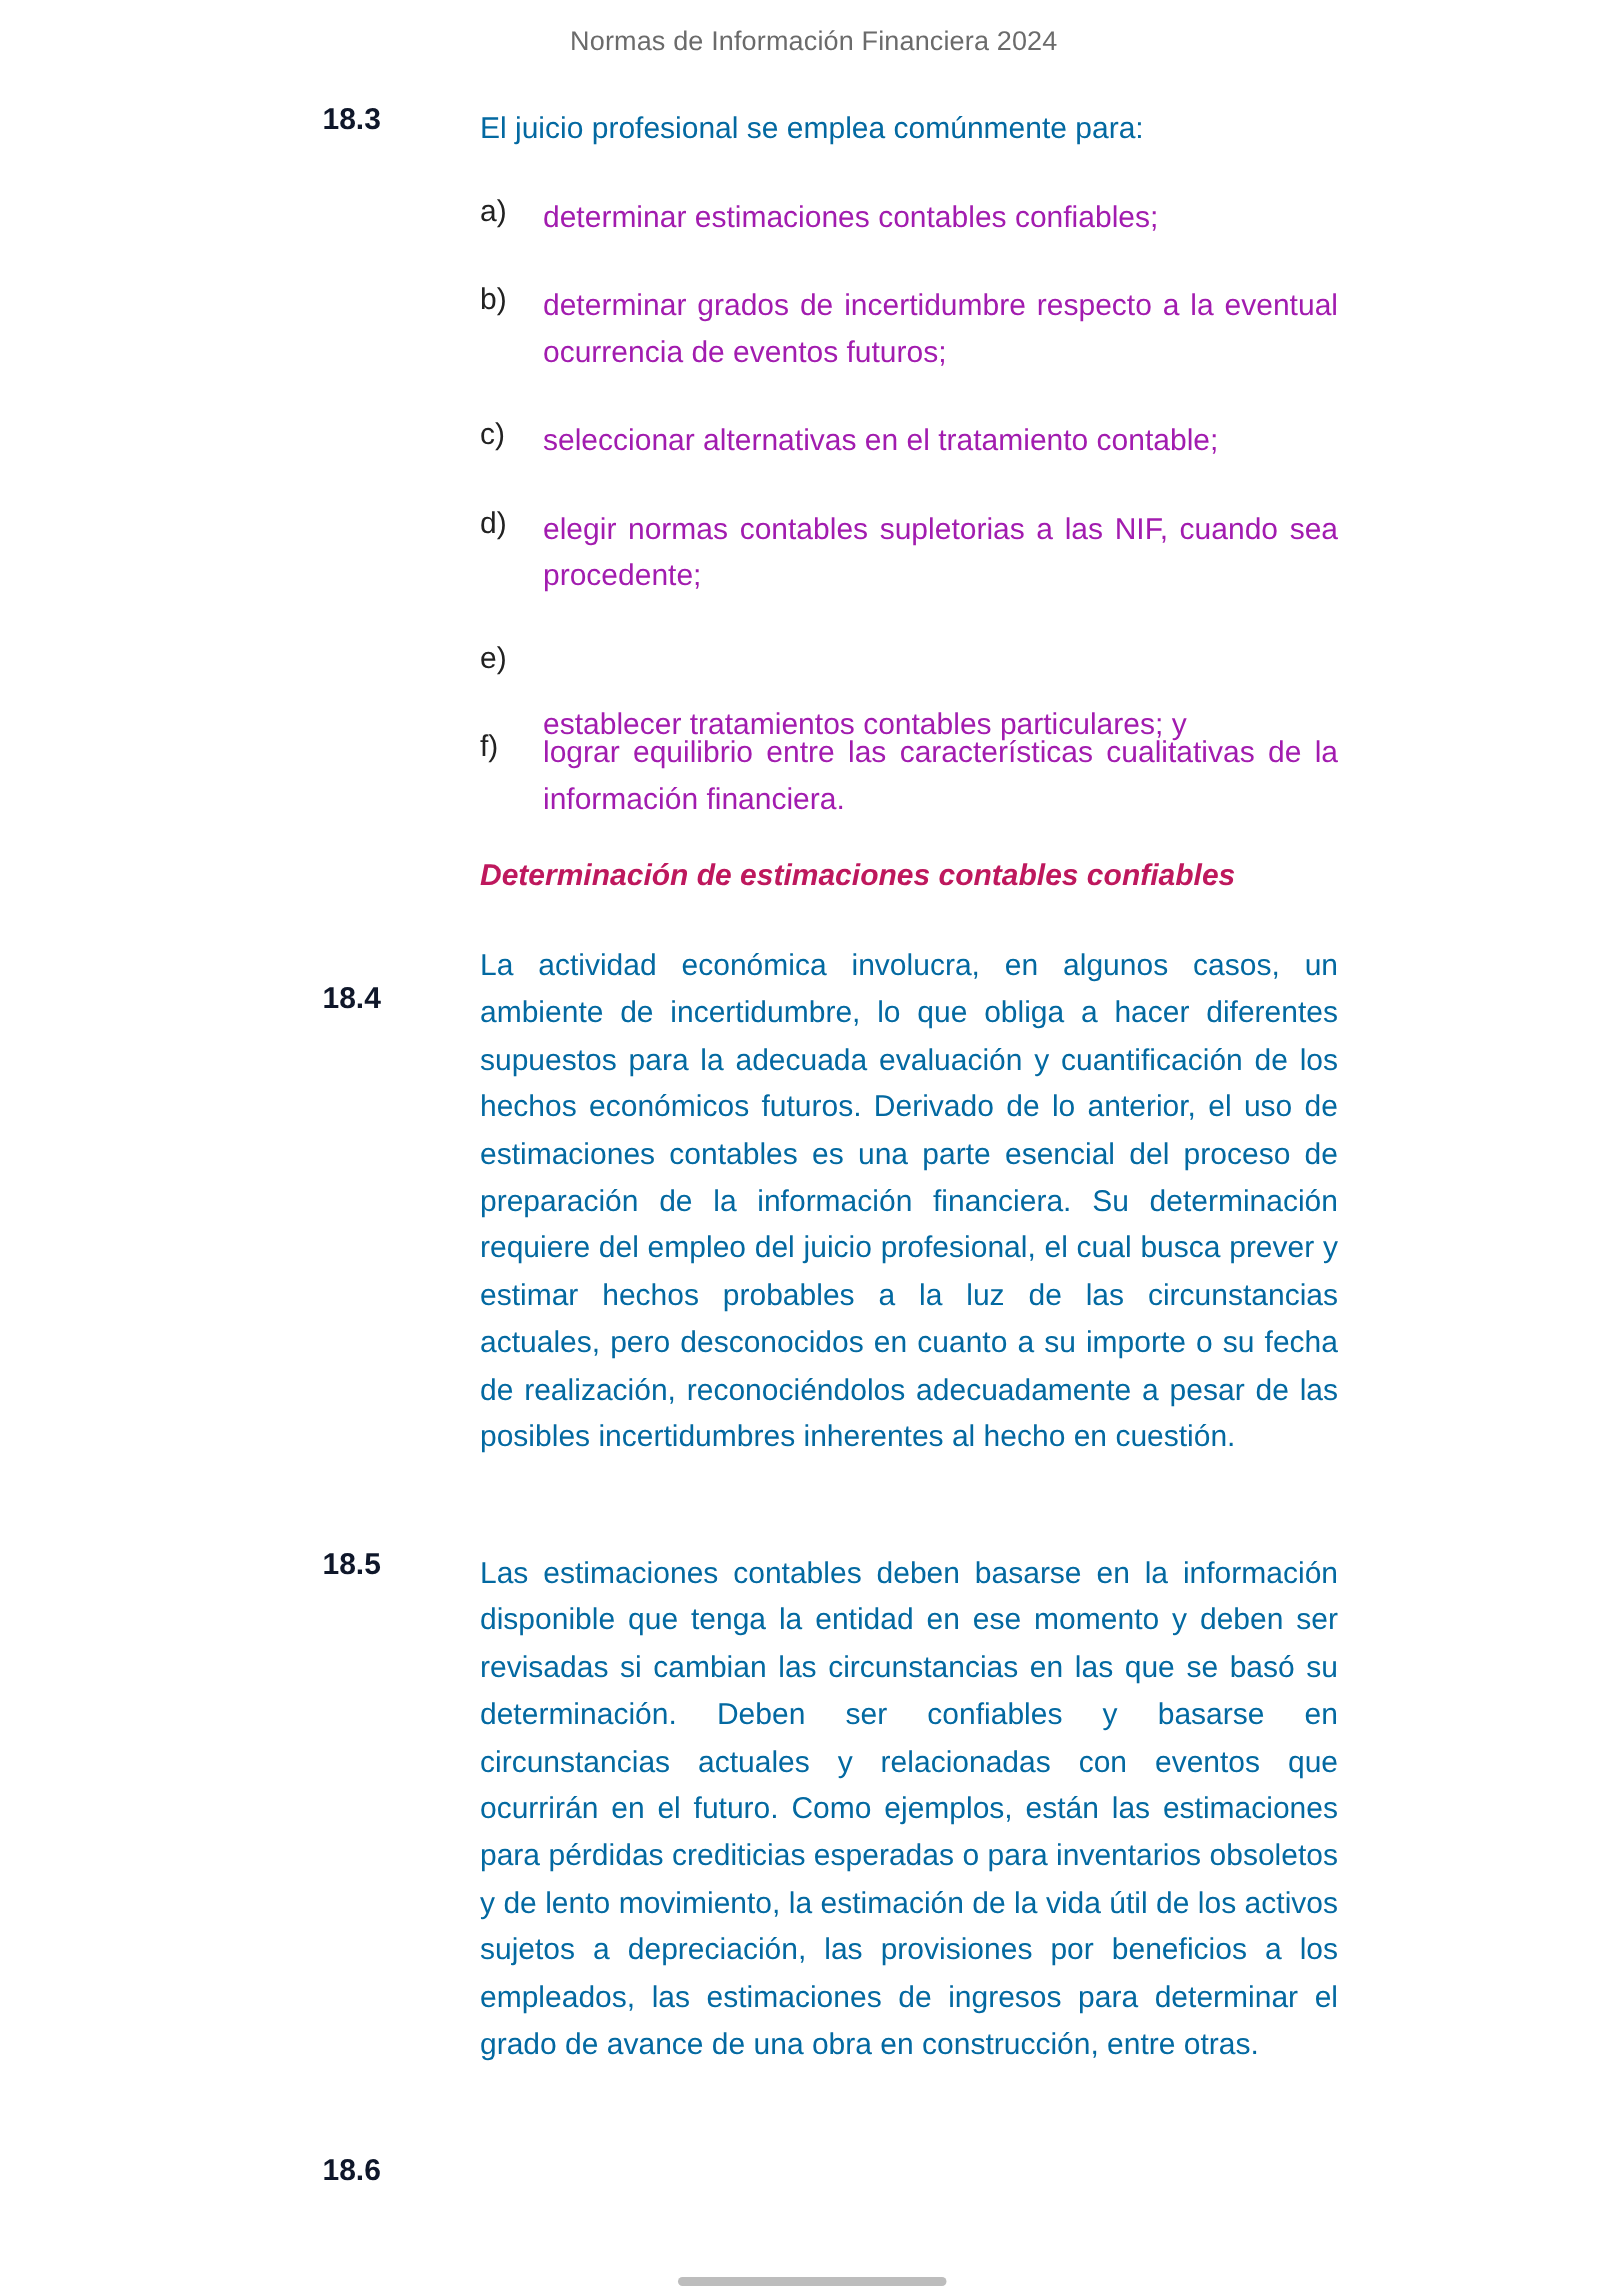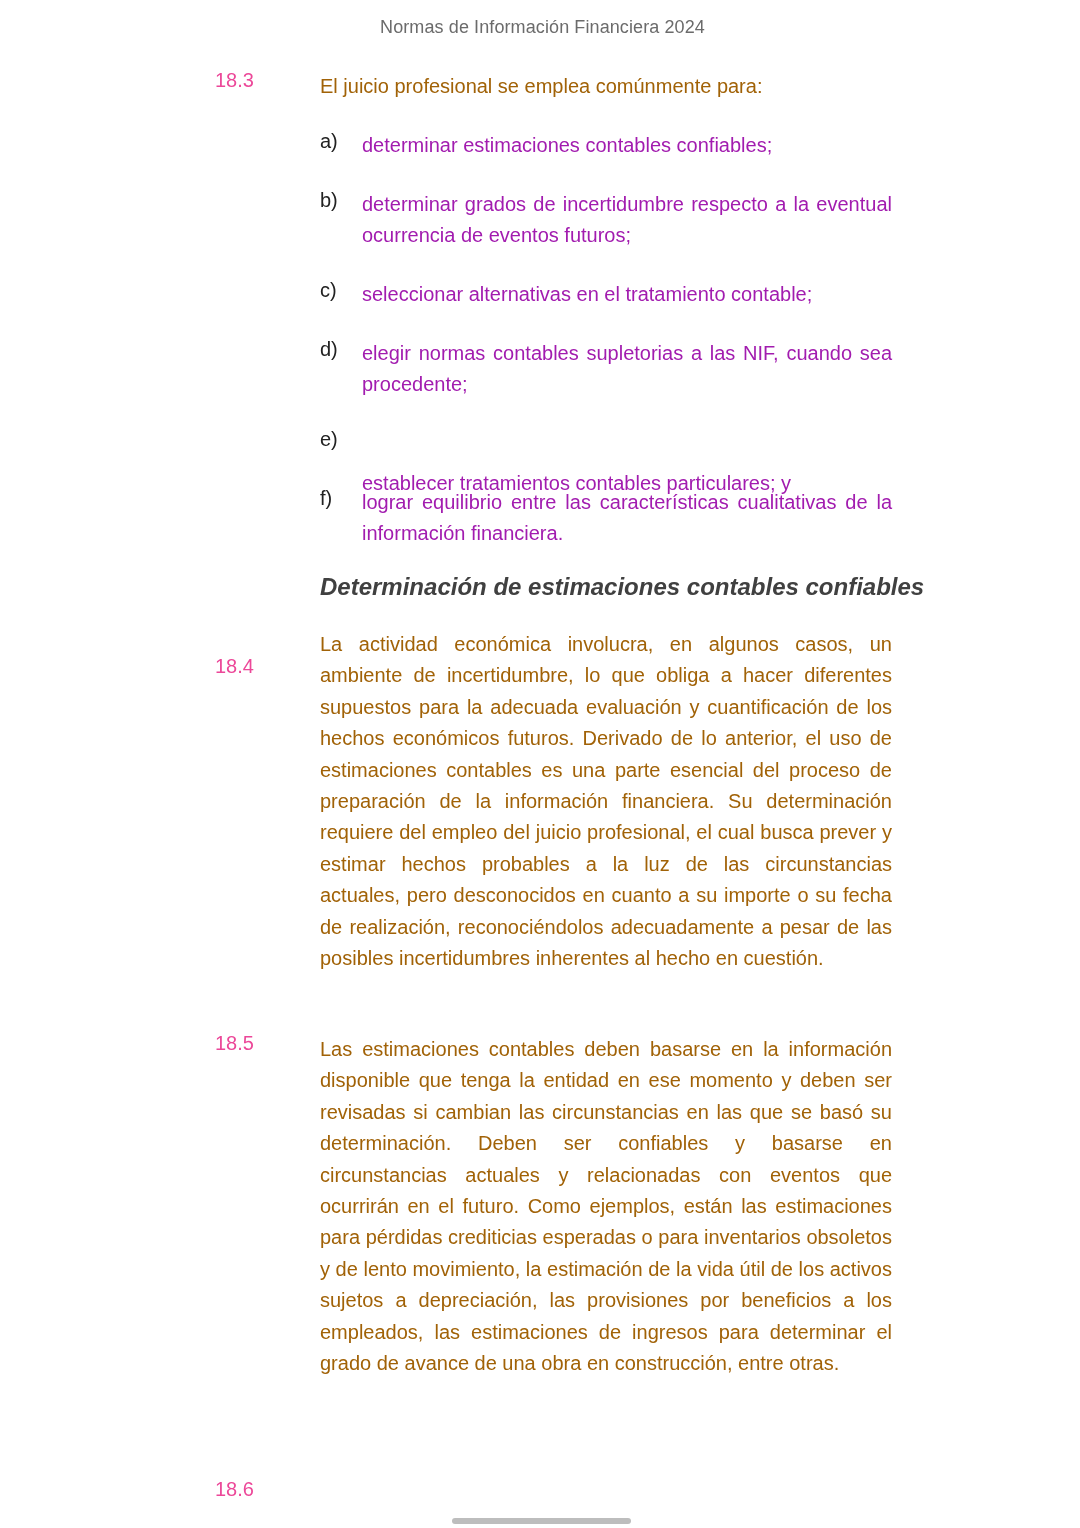--- a/index.html
+++ b/index.html
@@ -21,32 +21,32 @@
       left: 0;
       width: 1085px;
       text-align: center;
       font-size: 18px;
       color: #6b6b6b;
       letter-spacing: 0.1px;
     }
     .para-num {
       position: absolute;
       left: 215px;
-      font-weight: normal;
+      font-weight: bold;
       font-size: 20px;
-      color: #ec4899;
+      color: #0f172a;
     }
     .body-text {
       position: absolute;
       left: 320px;
       width: 572px;
       font-size: 20px;
       line-height: 31.4px;
       text-align: justify;
-      color: #a16207;
+      color: #0369a1;
     }
     .list-item {
       position: absolute;
       left: 320px;
       width: 572px;
     }
     .list-marker {
       position: absolute;
       left: 0;
       top: -6px;
@@ -60,24 +60,24 @@
       font-size: 20px;
       line-height: 31.4px;
       text-align: justify;
       text-align-last: left;
       color: #a21caf;
     }
     .subheading {
       position: absolute;
       left: 320px;
       top: 573px;
-      font-size: 24px;
+      font-size: 20px;
       font-weight: bold;
       font-style: italic;
-      color: #404040;
+      color: #be185d;
     }
     .home-indicator {
       position: absolute;
       left: 452px;
       top: 1518px;
       width: 179px;
       height: 6px;
       border-radius: 3px;
       background: #bdbdbd;
     }
@@ -121,15 +121,15 @@
 </div>
 
 <div class="subheading">Determinación de estimaciones contables confiables</div>
 
 <div class="para-num" style="top:627px;margin-top:28px;">18.4</div>
 <div class="body-text" style="top:629px;">La actividad económica involucra, en algunos casos, un ambiente de incertidumbre, lo que obliga a hacer diferentes supuestos para la adecuada evaluación y cuantificación de los hechos económicos futuros. Derivado de lo anterior, el uso de estimaciones contables es una parte esencial del proceso de preparación de la información financiera. Su determinación requiere del empleo del juicio profesional, el cual busca prever y estimar hechos probables a la luz de las circunstancias actuales, pero desconocidos en cuanto a su importe o su fecha de realización, reconociéndolos adecuadamente a pesar de las posibles incertidumbres inherentes al hecho en cuestión.</div>
 
 <div class="para-num" style="top:1032px;">18.5</div>
 <div class="body-text" style="top:1034px;">Las estimaciones contables deben basarse en la información disponible que tenga la entidad en ese momento y deben ser revisadas si cambian las circunstancias en las que se basó su determinación. Deben ser confiables y basarse en circunstancias actuales y relacionadas con eventos que ocurrirán en el futuro. Como ejemplos, están las estimaciones para pérdidas crediticias esperadas o para inventarios obsoletos y de lento movimiento, la estimación de la vida útil de los activos sujetos a depreciación, las provisiones por beneficios a los empleados, las estimaciones de ingresos para determinar el grado de avance de una obra en construcción, entre otras.</div>
 
-<div class="para-num" style="top:1436px;margin-top:42px;">18.6</div>
+<div class="para-num" style="top:1436px;">18.6</div>
 
 <div class="home-indicator"></div>
 
 </body></html>

